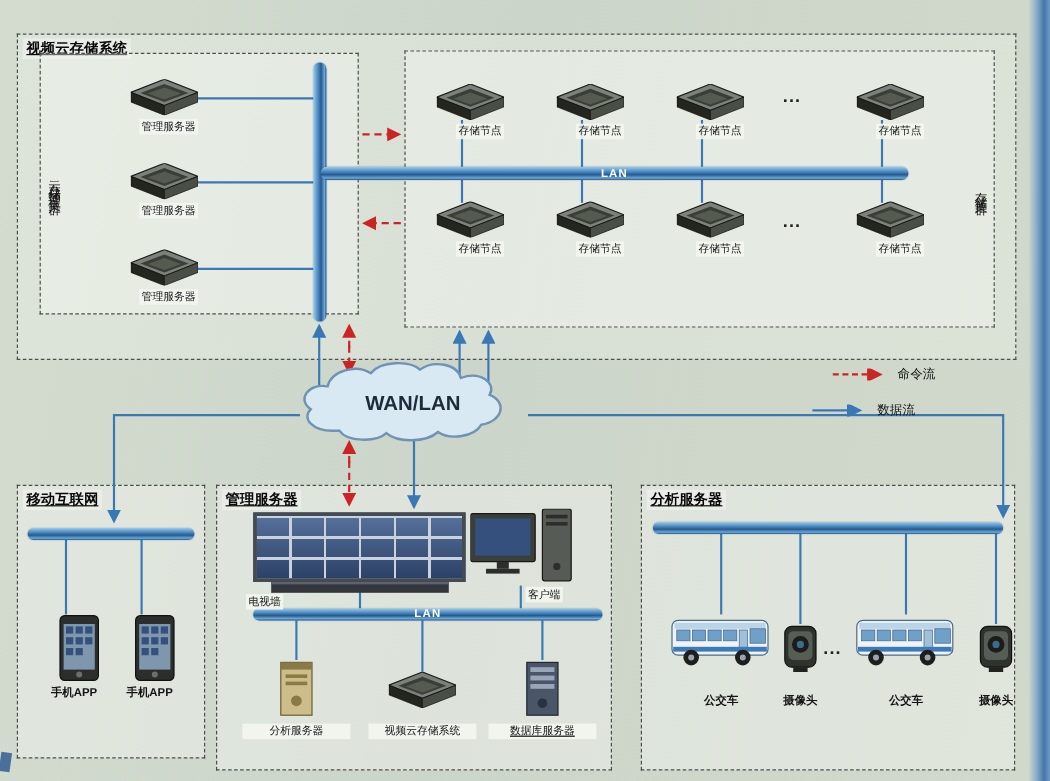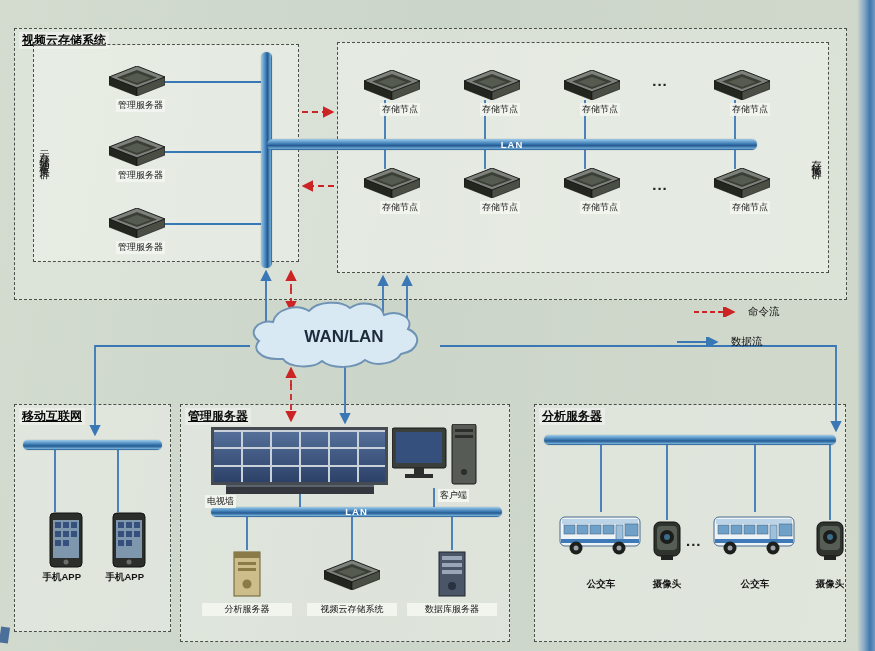--- a/index.html
+++ b/index.html
@@ -326,21 +326,21 @@
   </svg>
 <svg class="abs-icon" style="left:324px;top:560px;" width="56" height="30" viewBox="0 0 56 30">
     <use href="#isobox"></use>
   </svg>
 <svg class="abs-icon" style="left:437px;top:550px;" width="30" height="48" viewBox="0 0 30 48">
     <use href="#towerdark"></use>
   </svg>
 
 <div class="free-label" style="left:202px;top:603px;width:90px;">分析服务器</div>
 <div class="free-label" style="left:307px;top:603px;width:90px;">视频云存储系统</div>
-<div class="free-label" style="left:407px;top:603px;width:90px;">数据库服务器</div>
+<div class="free-label" style="left:407px;top:603px;width:90px;text-decoration:underline;">数据库服务器</div>
 
 <div class="dashed-box" style="left:534px;top:404px;width:312px;height:238px;">
   <div class="box-title">分析服务器</div>
 </div>
 <div class="bus-bar" style="left:544px;top:435px;width:292px;height:10px;"></div>
 
 <svg class="abs-icon" style="left:559px;top:512px;" width="84" height="46" viewBox="0 0 84 46">
     <use href="#busicon"></use>
   </svg>
 <svg class="abs-icon" style="left:652px;top:520px;" width="30" height="42" viewBox="0 0 30 42">

